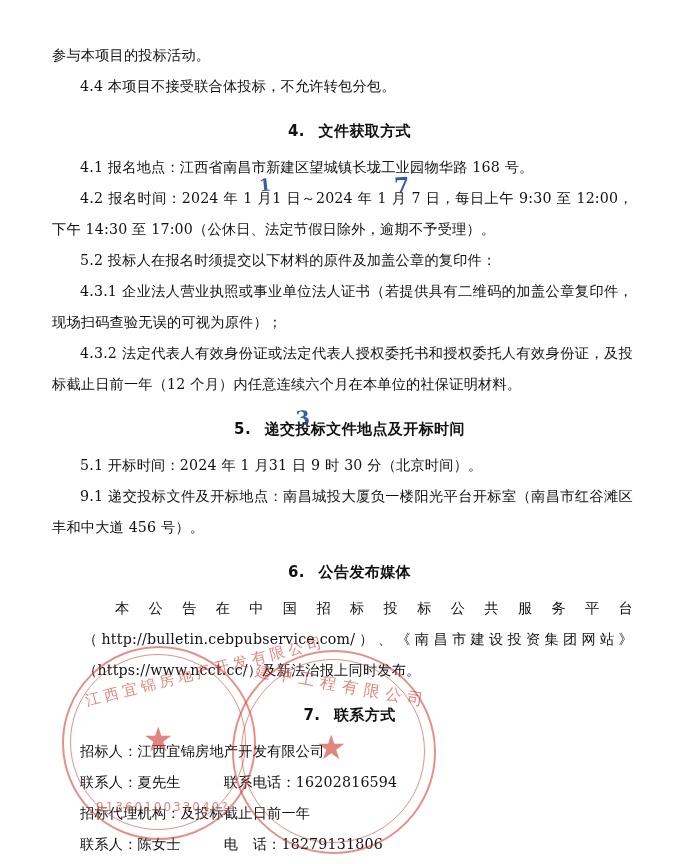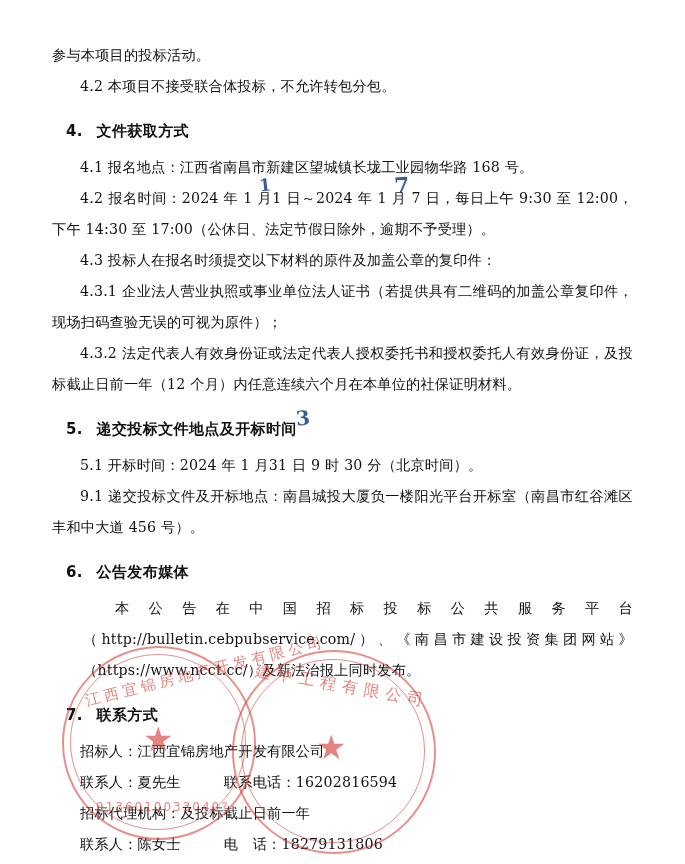--- a/index.html
+++ b/index.html
@@ -37,20 +37,21 @@
     margin-left: 31px;
   }
   .heading {
     font-size: 15px;
     font-weight: bold;
     line-height: 30px;
     margin: 14px 0 6px 0;
     padding-left: 14px;
     font-family: "DejaVu Sans", "Liberation Sans", sans-serif;
     letter-spacing: 0.4px;
+    text-align: center;
   }
   .block {
     margin-bottom: 0px;
   }
 
   
   .pen {
     position: absolute;
     color: #1b3f8f;
     font-family: "DejaVu Serif", "Liberation Serif", serif;
@@ -93,30 +94,30 @@
   }
   .seal-rot1 { transform: rotate(-14deg); }
   .seal-rot2 { transform: rotate(10deg); }
 </style>
 </head>
 <body>
 
 <div class="page">
 
   <p class="para">参与本项目的投标活动。</p>
-  <p class="para indent">4.2 本项目不接受联合体投标，不允许转包分包。</p>
+  <p class="para indent">4.4 本项目不接受联合体投标，不允许转包分包。</p>
 
   <div class="block">
     <div class="heading">
       <span>4.</span>
       <span style="margin-left:8px">文件获取方式</span>
     </div>
     <p class="para indent">4.1 报名地点：江西省南昌市新建区望城镇长垅工业园物华路 168 号。</p>
     <p class="para indent">4.2 报名时间：2024 年 1 月1 日～2024 年 1 月 7 日，每日上午 9:30 至 12:00，下午 14:30 至 17:00（公休日、法定节假日除外，逾期不予受理）。</p>
-    <p class="para indent">4.3 投标人在报名时须提交以下材料的原件及加盖公章的复印件：</p>
+    <p class="para indent">5.2 投标人在报名时须提交以下材料的原件及加盖公章的复印件：</p>
     <p class="para indent">4.3.1 企业法人营业执照或事业单位法人证书（若提供具有二维码的加盖公章复印件，现场扫码查验无误的可视为原件）；</p>
     <p class="para indent">4.3.2 法定代表人有效身份证或法定代表人授权委托书和授权委托人有效身份证，及投标截止日前一年（12 个月）内任意连续六个月在本单位的社保证明材料。</p>
   </div>
 
   <div class="block">
     <div class="heading">
       <span>5.</span>
       <span style="margin-left:8px">递交投标文件地点及开标时间</span>
     </div>
     <p class="para indent">5.1 开标时间：2024 年 1 月31 日 9 时 30 分（北京时间）。</p>

